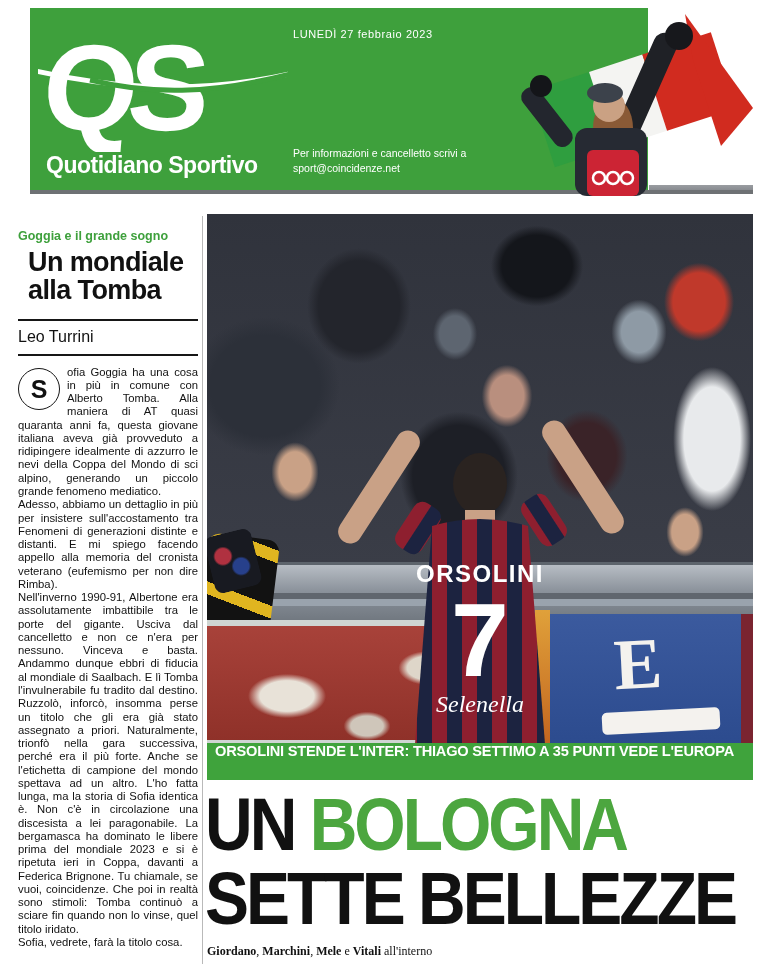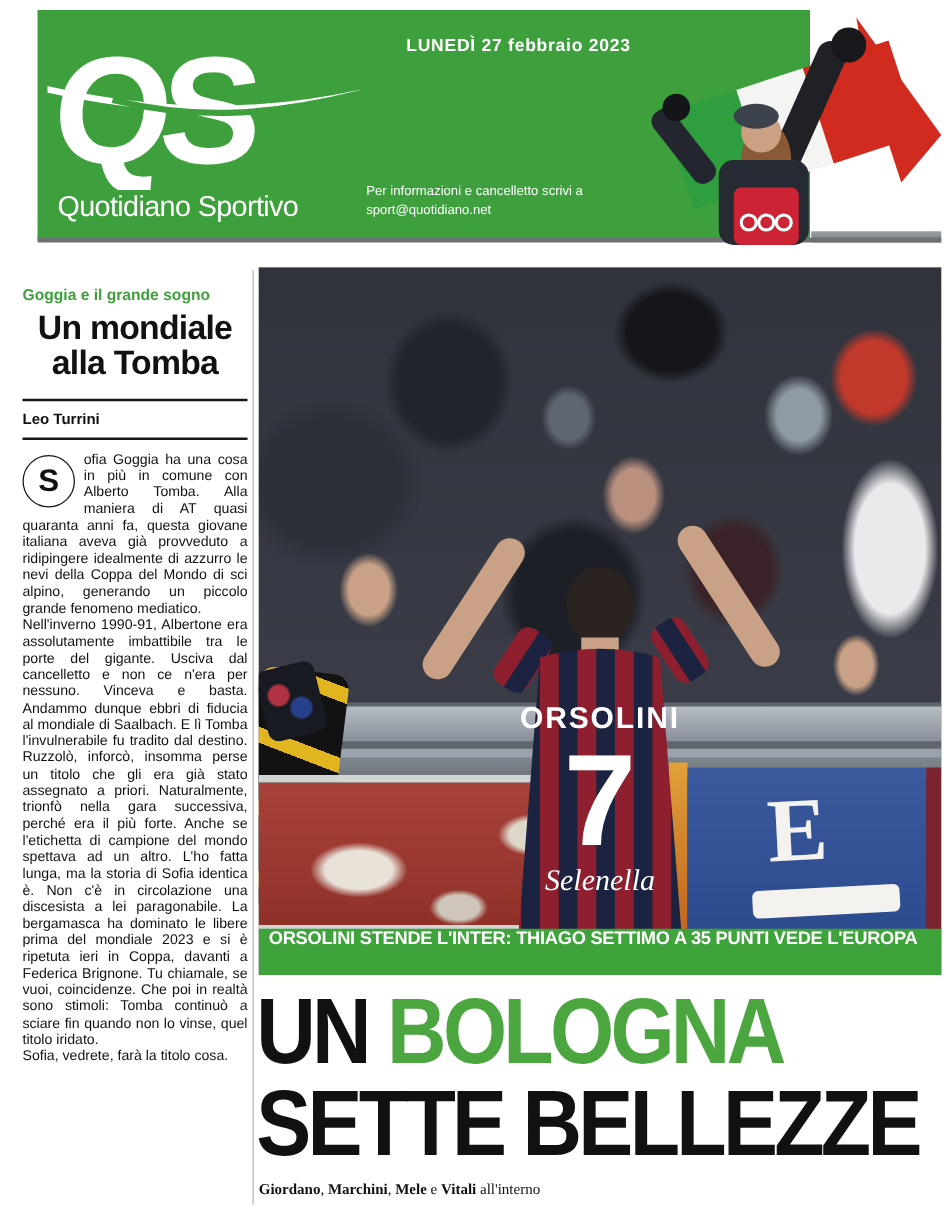--- a/index.html
+++ b/index.html
@@ -4,34 +4,34 @@
 <style>
   html,body{margin:0;padding:0;background:#ffffff;}
   body{width:757px;height:973px;position:relative;overflow:hidden;
        font-family:"Liberation Sans",sans-serif;color:#111;}
   .abs{position:absolute;}
 
   
   #green-box{left:30px;top:8px;width:618px;height:183px;background:var(--brand-green,#3ea03c);}
   #header-rule{left:30px;top:190px;width:723px;height:4px;background:#6e7174;}
   #qs-logo{left:8px;top:14px;width:250px;height:130px;}
-  #paper-name{left:16px;bottom:12px;color:#fff;font-weight:normal;font-size:23px;letter-spacing:-0.5px;}
-  #date-line{left:263px;top:20px;color:#fff;font-weight:bold;font-size:14px;letter-spacing:0.6px;margin-left:32px;}
+  #paper-name{left:16px;bottom:12px;color:#fff;font-weight:bold;font-size:23px;letter-spacing:-0.5px;}
+  #date-line{left:263px;top:20px;color:#fff;font-weight:normal;font-size:11px;letter-spacing:0.6px;}
   #contact{left:263px;top:138px;color:#fff;font-size:10.5px;line-height:1.45;}
   #skier-photo-box{left:649px;top:30px;width:104px;height:164px;background:#fff;}
   #skier-stage{left:649px;top:185px;width:104px;height:9px;background:linear-gradient(#9a9da1,#7b7e83);}
   #flag-art{left:517px;top:0px;width:240px;height:196px;pointer-events:none;}
 
   
   #left-col{left:18px;top:213px;width:180px;}
   #col-divider{left:202px;top:216px;width:1px;height:748px;background:#b9b9b9;}
   .kicker{color:var(--brand-green,#3ea03c);font-weight:bold;font-size:12.5px;margin:16px 0 6px 0;}
-  .col-title{font-size:27px;font-weight:bold;line-height:1.03;letter-spacing:-0.6px;margin:0 0 14px 0;text-align:center;}
+  .col-title{font-size:27px;font-weight:bold;line-height:1.03;letter-spacing:-0.6px;margin:0 0 14px 10px;}
   .rule{border:0;border-top:2px solid #161616;margin:0;}
-  .author{font-weight:bold;font-size:12px;margin:7px 0 8px 0;}
+  .author{font-weight:normal;font-size:16px;margin:7px 0 8px 0;}
   #article-body{margin-top:10px;font-size:11.3px;line-height:1.175;text-align:justify;}
   #article-body p{margin:0;}
   .dropcap{float:left;width:40px;height:40px;border:1.6px solid #161616;border-radius:50%;
            text-align:center;line-height:40px;font-size:25px;font-weight:bold;
            margin:2px 7px 2px 0;background:#fff;}
 
   
   #photo{left:207px;top:214px;width:546px;height:566px;overflow:hidden;background:#2f323a;}
   #crowd{left:0;top:0;width:546px;height:352px;
     background:
@@ -87,21 +87,21 @@
 <div class="abs" id="green-box">
   <svg class="abs" id="qs-logo" viewBox="0 0 250 130">
     <path d="M -15 46 C 60 64, 150 76, 260 50" stroke="#ffffff" stroke-width="5" fill="none"></path>
     <text x="10" y="108" font-family="Liberation Sans, sans-serif" font-size="122" font-weight="bold" fill="#ffffff" letter-spacing="-10" transform="skewX(-4)">QS</text>
     <path d="M 52 58 C 110 72, 170 74, 260 50" stroke="var(--brand-green,#3ea03c)" stroke-width="5" fill="none"></path>
   </svg>
   <div class="abs" id="paper-name">Quotidiano Sportivo</div>
   <div class="abs" id="date-line">LUNEDÌ 27 febbraio 2023</div>
   <div class="abs" id="contact">
     <div>Per informazioni e cancelletto scrivi a</div>
-    <div>sport@quotidiano.net</div>
+    <div>sport@coincidenze.net</div>
   </div>
 </div>
 <div class="abs" id="skier-photo-box"></div>
 <div class="abs" id="skier-stage"></div>
 <div class="abs" id="header-rule"></div>
 
 <svg class="abs" id="flag-art" viewBox="0 0 240 196">
   <g transform="rotate(-18 120 90)">
     <rect x="18" y="58" width="62" height="80" fill="#2f9e3f"></rect>
     <rect x="80" y="58" width="56" height="80" fill="#f4f4f2"></rect>
@@ -123,20 +123,21 @@
 </svg>
 
 <div class="abs" id="left-col">
   <p class="kicker">Goggia e il grande sogno</p>
   <h1 class="col-title">Un mondiale alla Tomba</h1>
   <hr class="rule">
   <p class="author">Leo Turrini</p>
   <hr class="rule">
   <div id="article-body">
       <p><span class="dropcap">S</span>ofia Goggia ha una cosa in più in comune con Alberto Tomba. Alla maniera di AT quasi quaranta anni fa, questa giovane italiana aveva già provveduto a ridipingere idealmente di azzurro le nevi della Coppa del Mondo di sci alpino, generando un piccolo grande fenomeno mediatico.</p>
+      <p>Adesso, abbiamo un dettaglio in più per insistere sull'accostamento tra Fenomeni di generazioni distinte e distanti. E mi spiego facendo appello alla memoria del cronista veterano (eufemismo per non dire Rimba).</p>
       <p>Nell'inverno 1990-91, Albertone era assolutamente imbattibile tra le porte del gigante. Usciva dal cancelletto e non ce n'era per nessuno. Vinceva e basta. Andammo dunque ebbri di fiducia al mondiale di Saalbach. E lì Tomba l'invulnerabile fu tradito dal destino. Ruzzolò, inforcò, insomma perse un titolo che gli era già stato assegnato a priori. Naturalmente, trionfò nella gara successiva, perché era il più forte. Anche se l'etichetta di campione del mondo spettava ad un altro. L'ho fatta lunga, ma la storia di Sofia identica è. Non c'è in circolazione una discesista a lei paragonabile. La bergamasca ha dominato le libere prima del mondiale 2023 e si è ripetuta ieri in Coppa, davanti a Federica Brignone. Tu chiamale, se vuoi, coincidenze. Che poi in realtà sono stimoli: Tomba continuò a sciare fin quando non lo vinse, quel titolo iridato.</p>
       <p>Sofia, vedrete, farà la titolo cosa.</p>
     </div>
 </div>
 <div class="abs" id="col-divider"></div>
 
 <div class="abs" id="photo">
   <div class="abs" id="crowd"></div>
   <div class="abs" id="railing"></div>
   <div class="abs" id="fan-jacket"></div>

